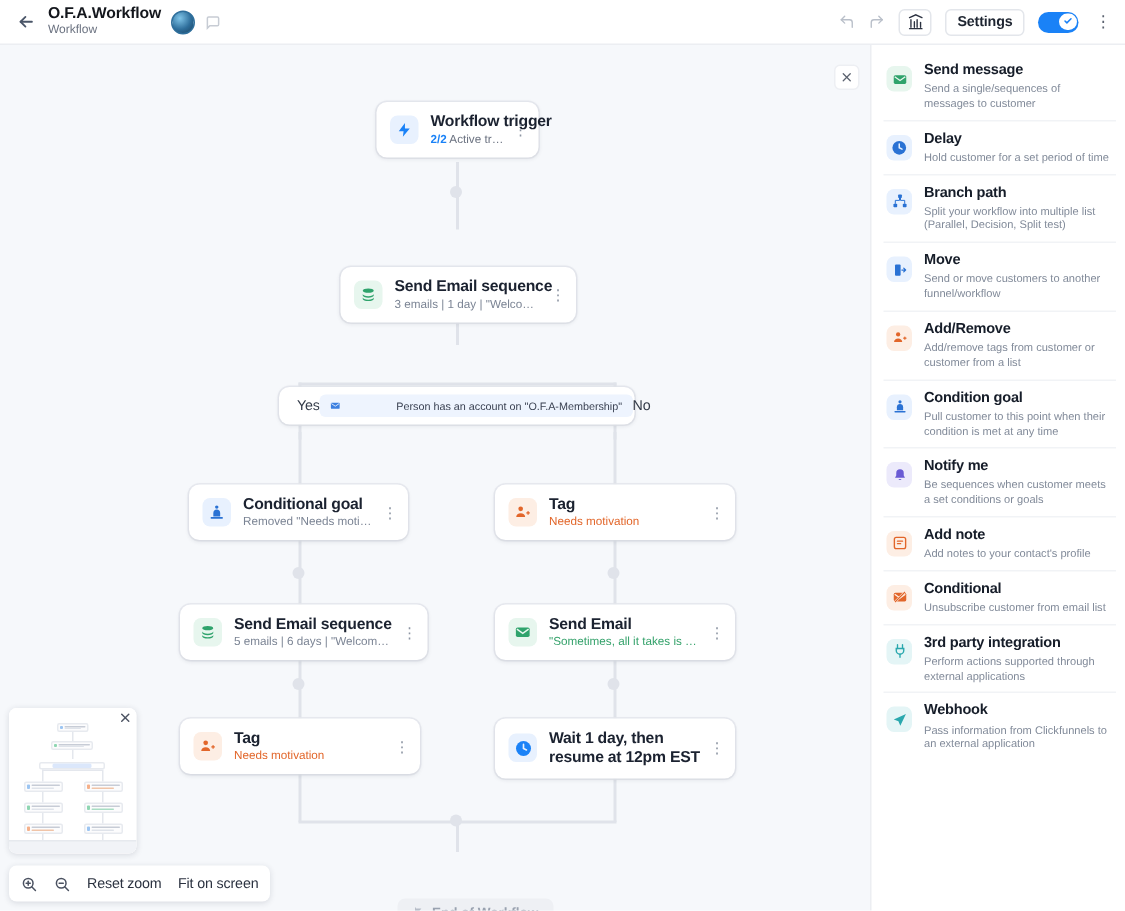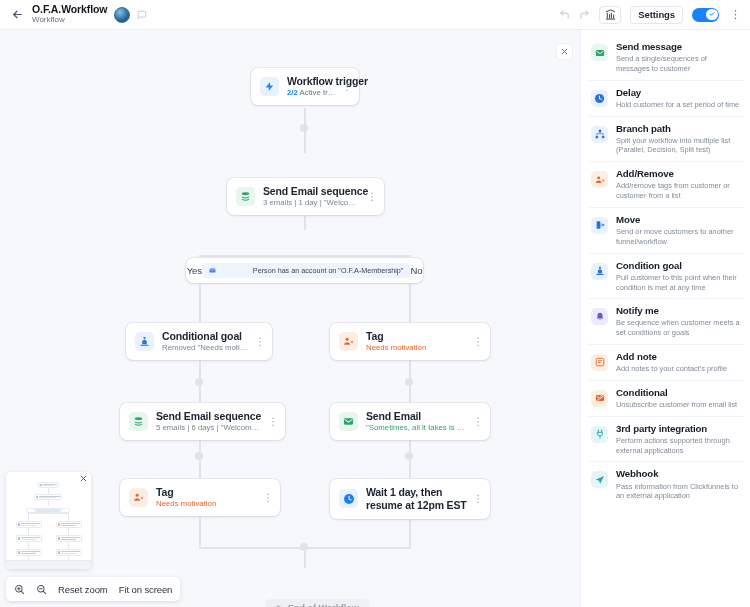--- a/index.html
+++ b/index.html
@@ -108,21 +108,21 @@
   .node-kebab {
     color: #8d95a3; font-size: 10px; padding-left: 6px; cursor: pointer;
     letter-spacing: -1px; flex: none; align-self: center;
   }
 
   
   .split-bar {
     position: absolute; z-index: 6;
     background: #fff; border-radius: 7px;
     box-shadow: 0 1px 3px rgba(25,35,60,0.10), 0 0 0 1px rgba(230,233,239,0.85);
-    display: flex; align-items: center; justify-content: center;
+    display: flex; align-items: center; justify-content: space-between;
     padding: 0 12px;
   }
   .split-label { font-size: 9.5px; color: #333b49; letter-spacing: -0.1px; }
   .cond-pill {
     background: #eef4fe; border-radius: 4px;
     padding: 3px 7px; display: flex; align-items: center; gap: 5px;
   }
   .cond-pill .pill-txt { font-size: 7.2px; color: #3b4椎; color: #3b4253; white-space: nowrap; margin-left: 32px; }
 
   
@@ -580,71 +580,71 @@
           <path d="M11.2 7v4H4.5v5.5M12.8 7v4h6.7v5.5" fill="none" stroke="currentColor" stroke-width="1.6"></path>
         </svg>
     </div>
     <div class="sb-txt">
       <div class="sb-title">Branch path</div>
       <div class="sb-desc">Split your workflow into multiple list (Parallel, Decision, Split test)</div>
     </div>
   </div>
 
   <div class="sb-card">
+    <div class="sb-ico" style="background:#e8f1fe; color:#2a72d4;">
+      <svg width="10" height="10" viewBox="0 0 24 24" fill="currentColor">
+          <rect x="4" y="3" width="9" height="18" rx="1.6"></rect>
+          <path d="M15 12h6m0 0-3-3m3 3-3 3" fill="none" stroke="currentColor" stroke-width="2" stroke-linecap="round" stroke-linejoin="round"></path>
+        </svg>
+    </div>
+    <div class="sb-txt">
+      <div class="sb-title">Move</div>
+      <div class="sb-desc">Send or move customers to another funnel/workflow</div>
+    </div>
+  </div>
+
+  <div class="sb-card">
     <div class="sb-ico" style="background:#fdeee4; color:#e2662a;">
       <svg width="10" height="10" viewBox="0 0 24 24" fill="currentColor">
           <circle cx="9" cy="7" r="3.4"></circle>
           <path d="M2.5 19c0-3.4 2.9-5.6 6.5-5.6s6.5 2.2 6.5 5.6z"></path>
           <rect x="17" y="12" width="5.5" height="1.9" rx="0.9"></rect>
           <rect x="18.8" y="10.2" width="1.9" height="5.5" rx="0.9"></rect>
         </svg>
     </div>
     <div class="sb-txt">
       <div class="sb-title">Add/Remove</div>
       <div class="sb-desc">Add/remove tags from customer or customer from a list</div>
     </div>
   </div>
 
   <div class="sb-card">
     <div class="sb-ico" style="background:#e8f1fe; color:#2a72d4;">
       <svg width="10" height="10" viewBox="0 0 24 24" fill="currentColor">
-          <rect x="4" y="3" width="9" height="18" rx="1.6"></rect>
-          <path d="M15 12h6m0 0-3-3m3 3-3 3" fill="none" stroke="currentColor" stroke-width="2" stroke-linecap="round" stroke-linejoin="round"></path>
-        </svg>
-    </div>
-    <div class="sb-txt">
-      <div class="sb-title">Move</div>
-      <div class="sb-desc">Send or move customers to another funnel/workflow</div>
-    </div>
-  </div>
-
-  <div class="sb-card">
-    <div class="sb-ico" style="background:#e8f1fe; color:#2a72d4;">
-      <svg width="10" height="10" viewBox="0 0 24 24" fill="currentColor">
           <circle cx="12" cy="4.5" r="2.5"></circle>
           <path d="M12 8c-3 0-5 2-5 5v5h10v-5c0-3-2-5-5-5z"></path>
           <rect x="3" y="19" width="18" height="2.4" rx="1.2"></rect>
         </svg>
     </div>
     <div class="sb-txt">
       <div class="sb-title">Condition goal</div>
       <div class="sb-desc">Pull customer to this point when their condition is met at any time</div>
     </div>
   </div>
 
   <div class="sb-card">
     <div class="sb-ico" style="background:#eceafb; color:#6a5bd4;">
       <svg width="10" height="10" viewBox="0 0 24 24" fill="currentColor">
           <path d="M12 2a6 6 0 0 0-6 6v4l-2 3.5h16L18 12V8a6 6 0 0 0-6-6z"></path>
           <path d="M9.6 17.5a2.5 2.5 0 0 0 4.8 0z"></path>
         </svg>
     </div>
     <div class="sb-txt">
       <div class="sb-title">Notify me</div>
-      <div class="sb-desc">Be sequence when customer meets a set conditions or goals</div>
+      <div class="sb-desc">Be sequences when customer meets a set conditions or goals</div>
     </div>
   </div>
 
   <div class="sb-card">
     <div class="sb-ico" style="background:#fdeee4; color:#e2662a;">
       <svg width="10" height="10" viewBox="0 0 24 24" fill="none" stroke="currentColor" stroke-width="2.2">
           <rect x="3" y="3" width="18" height="18" rx="3"></rect>
           <path d="M8 9h8M8 13h5" stroke-linecap="round"></path>
         </svg>
     </div>

